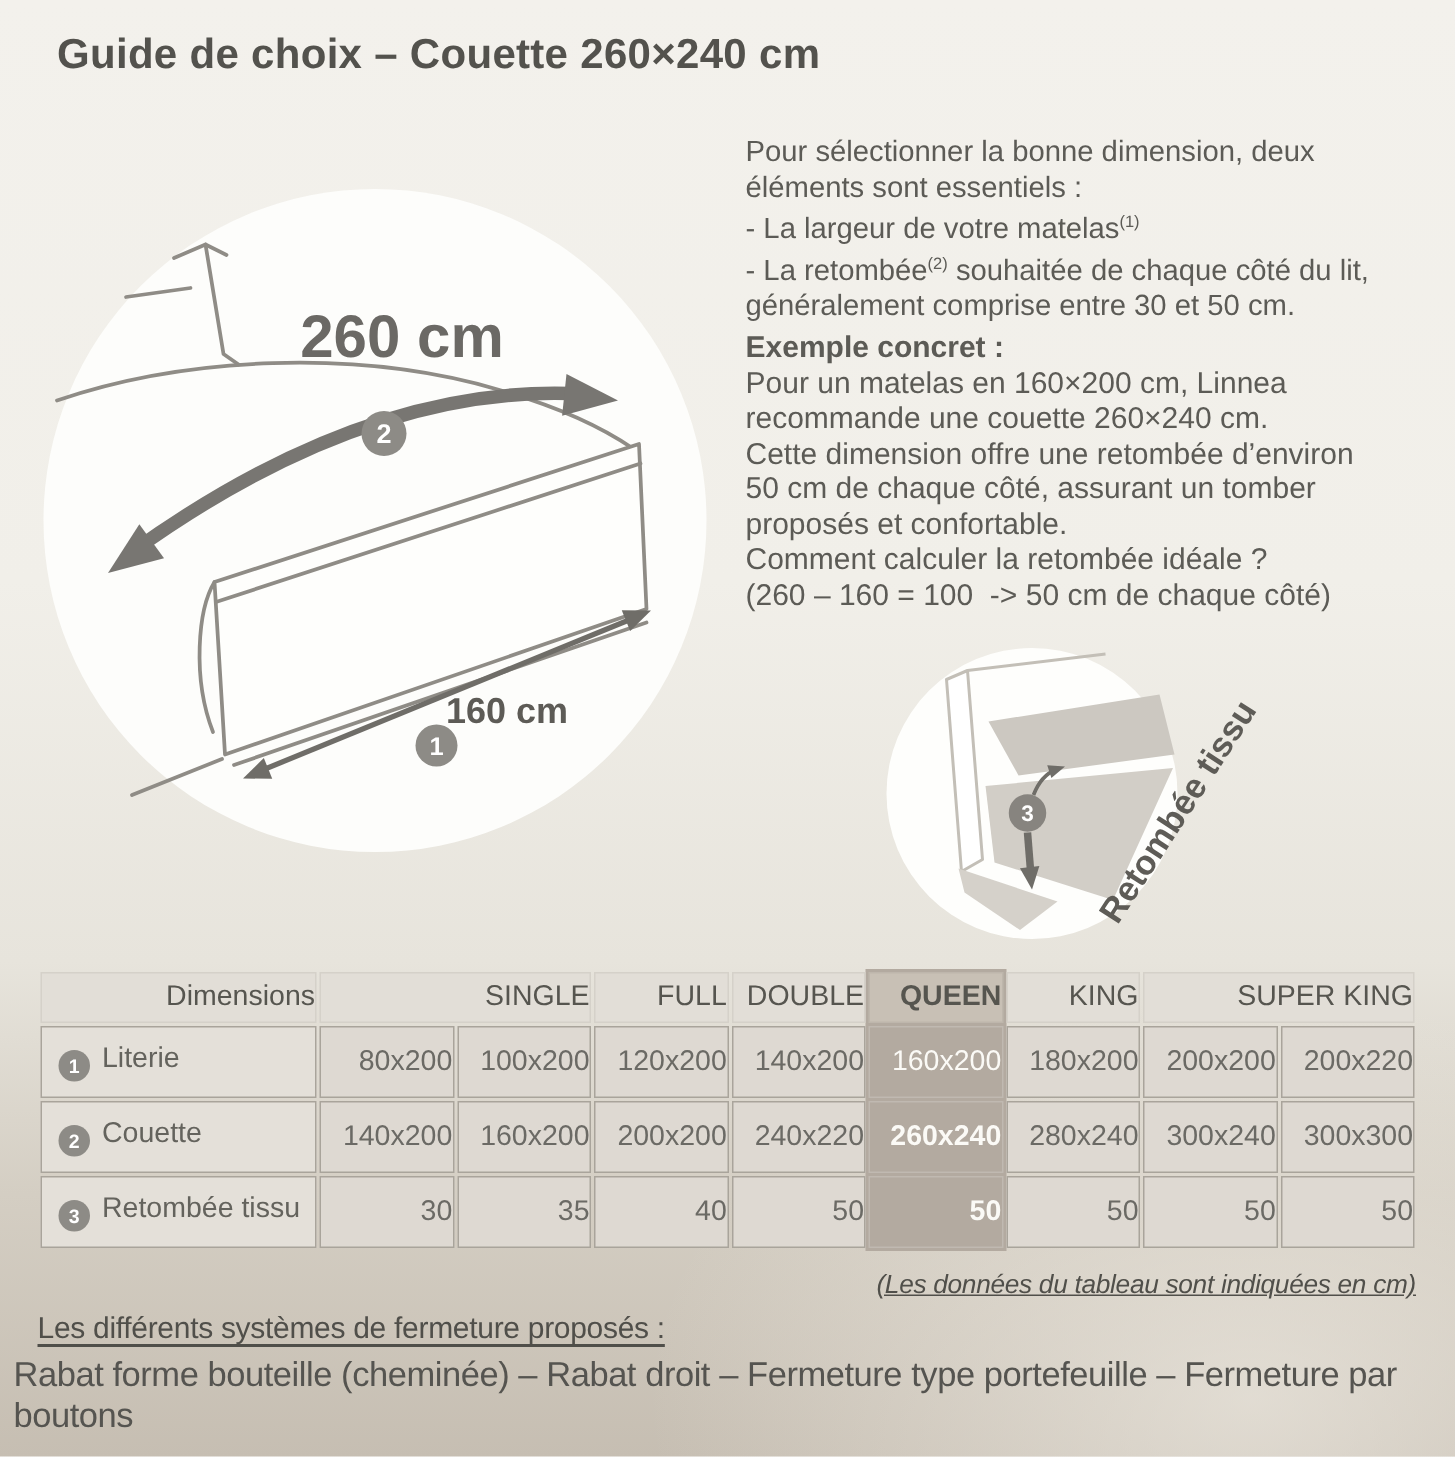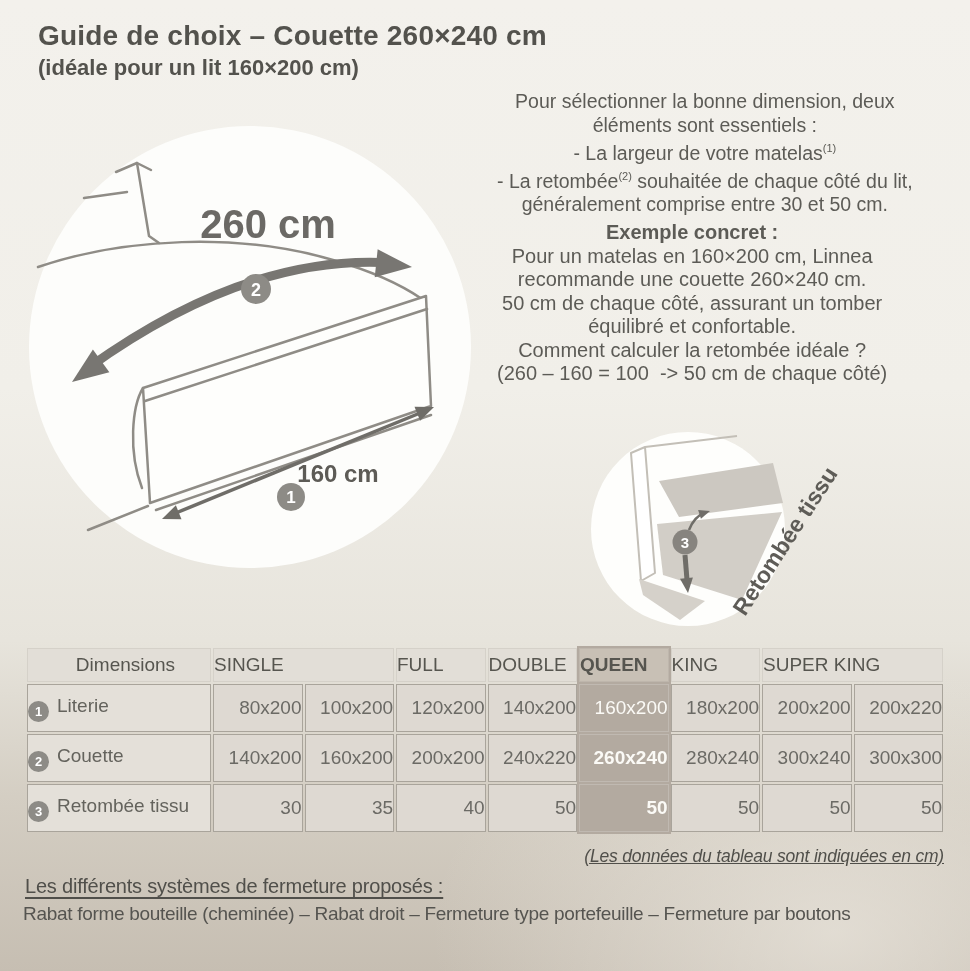--- a/index.html
+++ b/index.html
@@ -20,47 +20,47 @@
     position:absolute; left:38px; top:20px;
     font-size:28px; font-weight:bold; color:#53524d; letter-spacing:.2px;
   }
   .page-subtitle {
     position:absolute; left:38px; top:55px;
     font-size:22px; font-weight:bold; color:#53524d;
   }
   
   .intro-block   { position:absolute; left:497px; top:90px;  font-size:19.5px; line-height:23.5px; color:#5c5b56; }
   .example-block { position:absolute; left:497px; top:221px; font-size:20px; line-height:23.5px; color:#5c5b56; }
-  .tline { white-space:pre;text-align:center; }
+  .tline { white-space:pre; }
   .tline sup { font-size:11px; }
   .bold { font-weight:bold; }
   
   .main-diagram { position:absolute; left:28px;  top:110px; }
   .drop-diagram { position:absolute; left:585px; top:423px; }
   
   .queen-strip {
     position:absolute; left:577px; top:646px; width:94px; height:188px;
     background:#b3aaa0;
   }
   table.size-table {
     position:absolute; left:25px; top:646px; width:920px;
     border-collapse:separate; border-spacing:2px; table-layout:fixed;
   }
   .size-table th {
     height:34px; font-size:19px; font-weight:normal; color:#56554f;
-    background:#e2ded7; text-align:left; border:1px solid rgba(120,115,105,.12);
-  }
-  .size-table th.corner { text-align:center; padding-left:13px; }
+    background:#e2ded7; text-align:right; border:1px solid rgba(120,115,105,.12);
+  }
+  .size-table th.corner { text-align:right; padding-left:13px; }
   .size-table th.hl { background:#c8c0b5;font-weight:bold; }
   .size-table td {
     height:48px; font-size:19px; color:#6b6a65; text-align:right;
     background:#ded9d2; border:1px solid #a9a49b;
   }
   .size-table td.label-cell {
-    background:#e4e0d9; text-align:left; color:#64635d;
+    background:#e4e0d9; text-align:left; padding-left:11px; color:#64635d;
   }
   .size-table td.hl {
     background:transparent; color:#fbfaf6; border:1px solid rgba(255,255,255,.18);
   }
   .size-table tr.bold-hl td.hl { font-weight:bold; }
   .row-badge {
     display:inline-block; width:21px; height:21px; border-radius:50%;
     background:#8d8b86; color:#fff; font-size:13px; font-weight:bold;
     line-height:21px; text-align:center; margin-right:8px; vertical-align:-4px;
   }
@@ -68,31 +68,30 @@
   .table-footnote {
     position:absolute; right:26px; top:846px;
     font-size:17.5px; font-style:italic; color:#504f4a; letter-spacing:-.2px;text-decoration:underline;
   }
   .closure-heading {
     position:absolute; left:25px; top:875px;
     font-size:20px; color:#504f4a; letter-spacing:-.2px;
     text-decoration:underline; text-underline-offset:4px;text-align:right;
   }
   .closure-text {
-    position:absolute; left:23px; top:903px;
-    font-size:19px; color:#555450; letter-spacing:-.3px;
+    position:absolute; left:9px; top:903px;
+    font-size:23px; color:#555450; letter-spacing:-.3px;
   }
 </style>
 </head>
 <body>
 
 <div class="canvas">
 
   <div class="page-title">Guide de choix – Couette 260×240 cm</div>
-  <div class="page-subtitle">(idéale pour un lit 160×200 cm)</div>
 
   <svg class="main-diagram" width="445" height="465" viewBox="0 0 445 465">
     <circle cx="222" cy="237" r="221" fill="#fdfdfb"></circle>
 
     <g fill="none" stroke="#8f8c86" stroke-width="2.5" stroke-linecap="round" stroke-linejoin="round">
       <path d="M88,62 L109,53 L123,60"></path>
       <path d="M109,53 L121,126 L131,133"></path>
       <path d="M56,88 L99,82"></path>
       <path d="M10,157 C95,128 210,122 305,150 C340,160 372,174 394,189"></path>
       <path d="M115,278 L398,186 L403,296 L122,393 Z" fill="#fefefc"></path>
@@ -130,22 +129,23 @@
     <div class="tline">éléments sont essentiels :</div>
     <div class="tline"><span>- La largeur de votre matelas</span><sup>(1)</sup></div>
     <div class="tline"><span>- La retombée</span><sup>(2)</sup><span> souhaitée de chaque côté du lit,</span></div>
     <div class="tline">généralement comprise entre 30 et 50 cm.</div>
   </div>
 
   <div class="example-block">
     <div class="tline bold">Exemple concret :</div>
     <div class="tline">Pour un matelas en 160×200 cm, Linnea</div>
     <div class="tline">recommande une couette 260×240 cm.</div>
+    <div class="tline">Cette dimension offre une retombée d’environ</div>
     <div class="tline">50 cm de chaque côté, assurant un tomber</div>
-    <div class="tline">équilibré et confortable.</div>
+    <div class="tline">proposés et confortable.</div>
     <div class="tline">Comment calculer la retombée idéale ?</div>
     <div class="tline">(260 – 160 = 100  -&gt; 50 cm de chaque côté)</div>
   </div>
 
   <svg class="drop-diagram" width="300" height="232" viewBox="0 0 300 232">
     <circle cx="103" cy="106" r="97" fill="#fefefc"></circle>
     <g stroke-linejoin="round">
       <path d="M46,30 L60,24 L70,150 L56,158 Z" fill="#ffffff" stroke="#c3bfb7" stroke-width="2"></path>
       <path d="M60,24 L152,13" fill="none" stroke="#c3bfb7" stroke-width="2"></path>
       <path d="M54,156 L120,178 L95,197 L58,172 Z" fill="#d5d1ca" stroke="none"></path>

